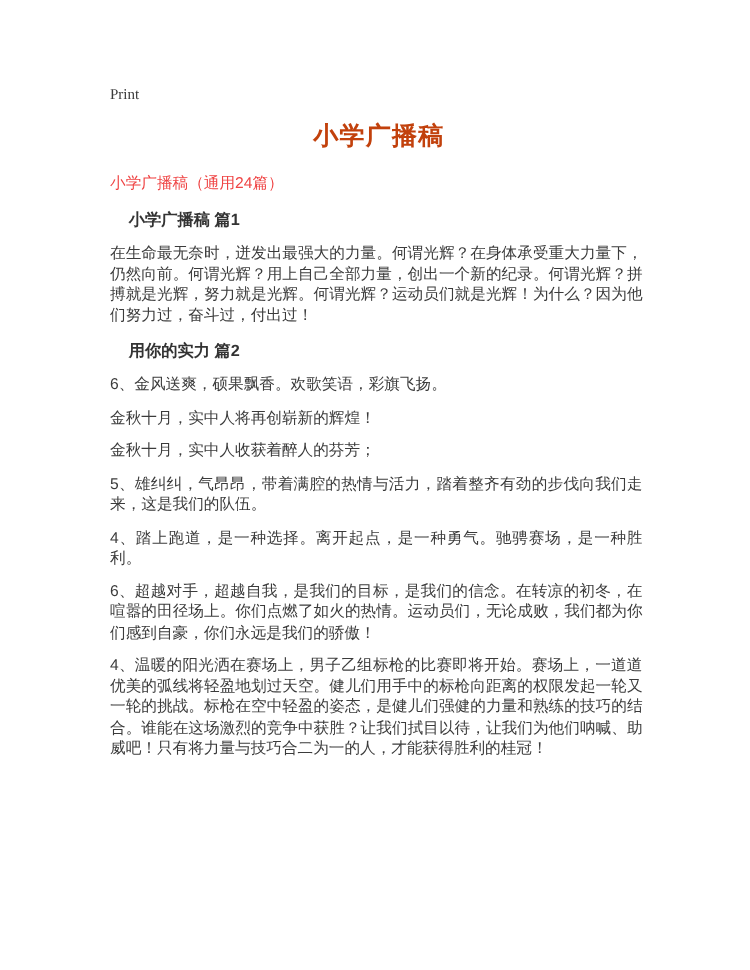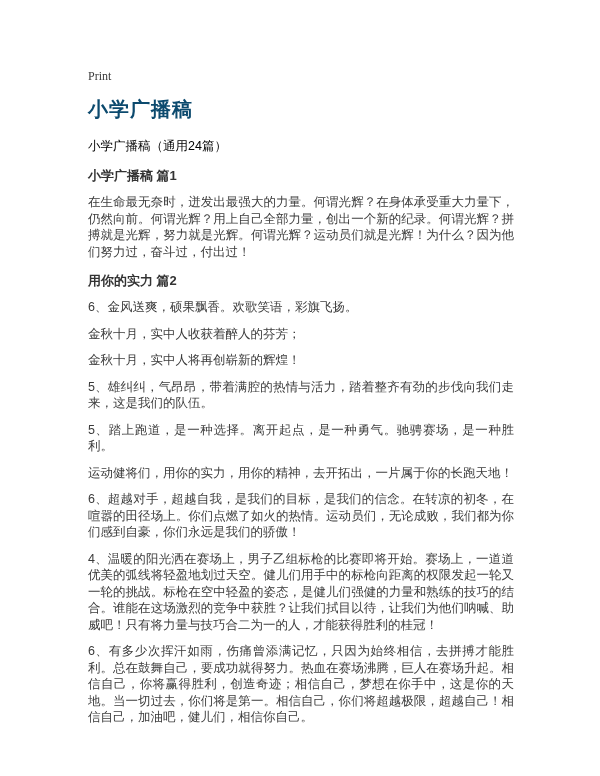--- a/index.html
+++ b/index.html
@@ -23,38 +23,38 @@
     font-size: 12px;
     color: #3b3b3b;
     text-decoration: none;
     display: inline-block;
     margin: 0;
     cursor: pointer;
   }
   h1.doc-title {
     font-size: 20px;
     font-weight: bold;
-    color: #0c4a6e;
-    text-align: left;
+    color: #c2410c;
+    text-align: center;
     margin: 13px 0 0 0;
     line-height: 24px;
     letter-spacing: 1px;
   }
   .doc-subtitle {
     font-size: 12.5px;
     font-weight: normal;
-    color: #000000;
+    color: #ef4444;
     margin: 17px 0 0 0;
     line-height: 17px;
   }
   h3.section-heading {
     font-size: 13px;
     font-weight: bold;
     color: #333333;
-    margin: 12px 0 0 0;
+    margin: 12px 0 0 15px;
     line-height: 17px;
   }
   p.paragraph {
     font-size: 12.5px;
     color: #3b3b3b;
     margin: 10px 4px 0 0;
     line-height: 16.5px;
     text-align: justify;
     text-justify: inter-ideograph;
   }
@@ -71,23 +71,21 @@
   <div class="doc-subtitle">小学广播稿（通用24篇）</div>
 
   <div>
     <h3 class="section-heading">小学广播稿 篇1</h3>
     <p class="paragraph">在生命最无奈时，迸发出最强大的力量。何谓光辉？在身体承受重大力量下，仍然向前。何谓光辉？用上自己全部力量，创出一个新的纪录。何谓光辉？拼搏就是光辉，努力就是光辉。何谓光辉？运动员们就是光辉！为什么？因为他们努力过，奋斗过，付出过！</p>
   </div>
 
   <div>
     <h3 class="section-heading">用你的实力 篇2</h3>
     <p class="paragraph">6、金风送爽，硕果飘香。欢歌笑语，彩旗飞扬。</p>
+    <p class="paragraph">金秋十月，实中人将再创崭新的辉煌！</p>
     <p class="paragraph">金秋十月，实中人收获着醉人的芬芳；</p>
-    <p class="paragraph">金秋十月，实中人将再创崭新的辉煌！</p>
     <p class="paragraph">5、雄纠纠，气昂昂，带着满腔的热情与活力，踏着整齐有劲的步伐向我们走来，这是我们的队伍。</p>
-    <p class="paragraph">5、踏上跑道，是一种选择。离开起点，是一种勇气。驰骋赛场，是一种胜利。</p>
-    <p class="paragraph">运动健将们，用你的实力，用你的精神，去开拓出，一片属于你的长跑天地！</p>
+    <p class="paragraph">4、踏上跑道，是一种选择。离开起点，是一种勇气。驰骋赛场，是一种胜利。</p>
     <p class="paragraph">6、超越对手，超越自我，是我们的目标，是我们的信念。在转凉的初冬，在喧嚣的田径场上。你们点燃了如火的热情。运动员们，无论成败，我们都为你们感到自豪，你们永远是我们的骄傲！</p>
     <p class="paragraph">4、温暖的阳光洒在赛场上，男子乙组标枪的比赛即将开始。赛场上，一道道优美的弧线将轻盈地划过天空。健儿们用手中的标枪向距离的权限发起一轮又一轮的挑战。标枪在空中轻盈的姿态，是健儿们强健的力量和熟练的技巧的结合。谁能在这场激烈的竞争中获胜？让我们拭目以待，让我们为他们呐喊、助威吧！只有将力量与技巧合二为一的人，才能获得胜利的桂冠！</p>
-    <p class="paragraph">6、有多少次挥汗如雨，伤痛曾添满记忆，只因为始终相信，去拼搏才能胜利。总在鼓舞自己，要成功就得努力。热血在赛场沸腾，巨人在赛场升起。相信自己，你将赢得胜利，创造奇迹；相信自己，梦想在你手中，这是你的天地。当一切过去，你们将是第一。相信自己，你们将超越极限，超越自己！相信自己，加油吧，健儿们，相信你自己。</p>
   </div>
 
 </div>
 
 </body></html>

